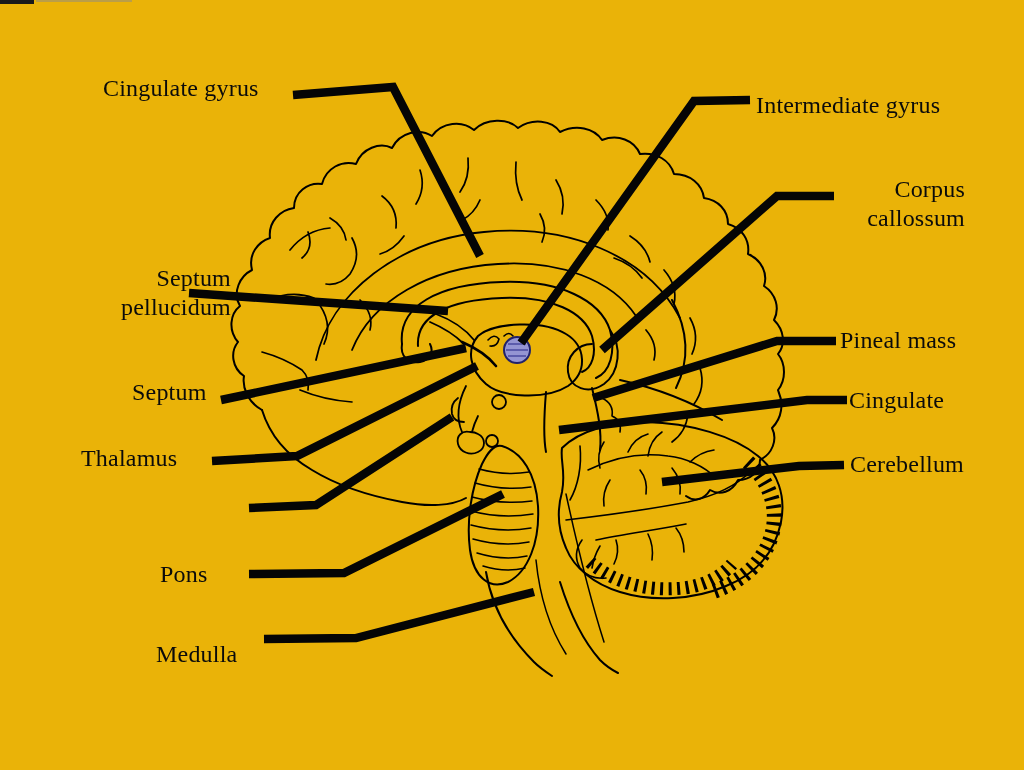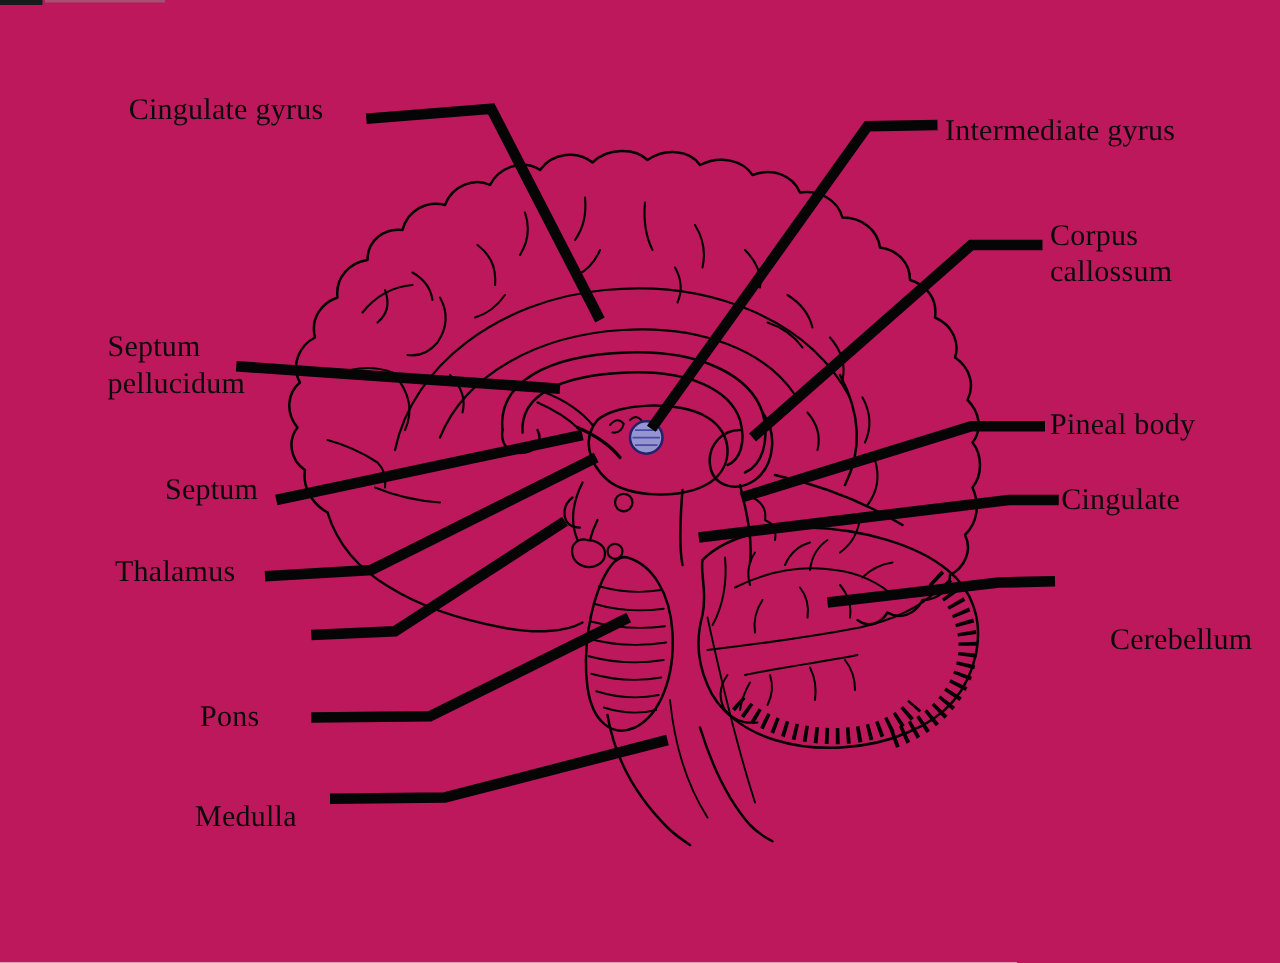--- a/index.html
+++ b/index.html
@@ -1,21 +1,21 @@
 <!DOCTYPE html>
 <html><head>
 <meta charset="utf-8">
 <style>
   html,body{margin:0;padding:0;background:#fff;}
-  #stage{position:relative;width:1024px;height:770px;background:#be185d;overflow:hidden;
+  #stage{position:relative;width:1024px;height:770px;background:#eab308;overflow:hidden;
          font-family:"Liberation Serif","DejaVu Serif",serif;}
   #art{position:absolute;left:0;top:0;}
   .lbl{position:absolute;color:#0b0b0b;font-size:24px;line-height:29px;white-space:nowrap;
        letter-spacing:0.2px;}
-  .lbl.wrap{white-space:normal;}
+  .lbl.wrap{white-space:normal;text-align:right;}
 </style>
 </head>
 <body>
 
 <div id="stage">
 
   <svg id="art" width="1024" height="770" viewBox="0 0 1024 770">
 
     <g>
       <rect x="0" y="0" width="34" height="4" fill="#1a1a1a"></rect>
@@ -184,27 +184,27 @@
   </svg>
 
   <div class="lbl" style="left:103px; top:74px;">Cingulate gyrus</div>
 
   <div class="lbl" style="left:756px; top:91px;">Intermediate gyrus</div>
 
   <div class="lbl wrap" style="left:840px; top:175px; width:125px;">Corpus callossum</div>
 
   <div class="lbl wrap" style="left:86px; top:264px; width:145px;">Septum pellucidum</div>
 
-  <div class="lbl" style="left:840px; top:326px;">Pineal body</div>
+  <div class="lbl" style="left:840px; top:326px;">Pineal mass</div>
 
   <div class="lbl" style="left:132px; top:378px;">Septum</div>
 
   <div class="lbl" style="left:849px; top:386px;">Cingulate</div>
 
-  <div class="lbl" style="left:92px; top:444px;">Thalamus</div>
-
-  <div class="lbl" style="left:888px; top:450px;margin-top:48px;">Cerebellum</div>
+  <div class="lbl" style="left:81px; top:444px;">Thalamus</div>
+
+  <div class="lbl" style="left:850px; top:450px;">Cerebellum</div>
 
 
   <div class="lbl" style="left:160px; top:560px;">Pons</div>
 
   <div class="lbl" style="left:156px; top:640px;">Medulla</div>
 </div>
 
 </body></html>

